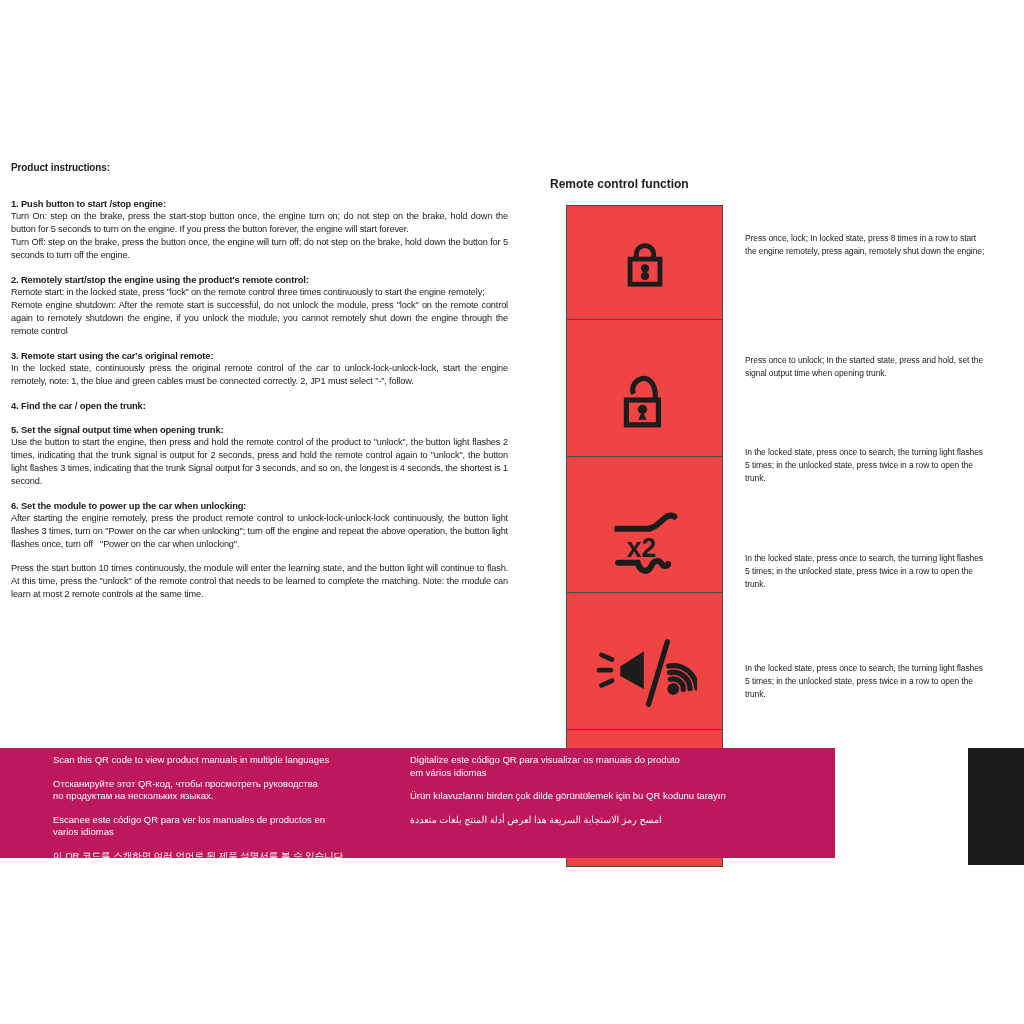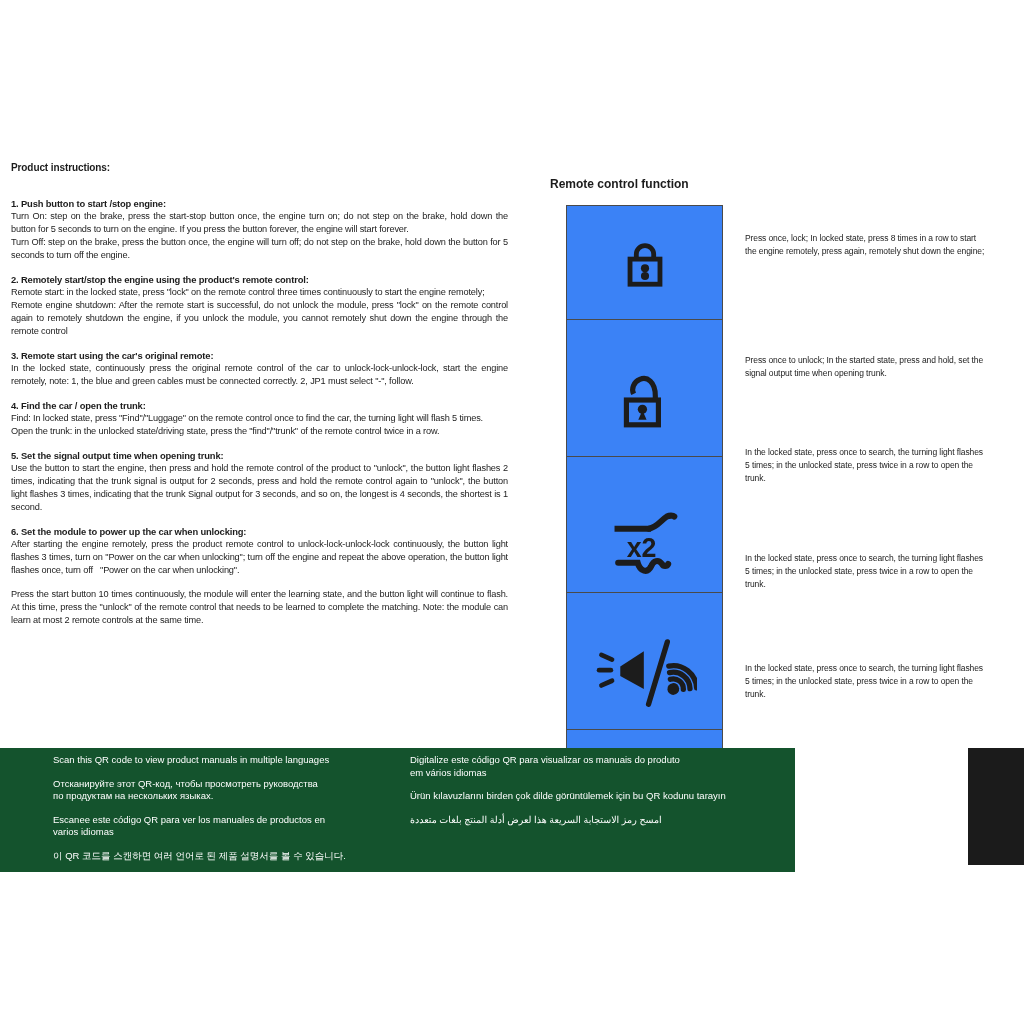--- a/index.html
+++ b/index.html
@@ -14,37 +14,37 @@
   .doc-title { font-size:10px; font-weight:bold; margin:0 0 24px 0; letter-spacing:-0.1px; }
   .section { margin-bottom:11px; }
   .section h3 { font-size:9.4px; font-weight:bold; margin:0; line-height:13px; letter-spacing:-0.15px; }
   .section p  { font-size:9.2px; margin:0; line-height:13px; text-align:justify;
                 white-space:pre-wrap; letter-spacing:-0.15px; }
 
   
   .rc-title { position:absolute; left:550px; top:167px; font-size:12px; font-weight:bold; }
   .rc-table { position:absolute; left:566px; top:205px; width:157px; height:662px;
               border:1.5px solid #4a4a4a; box-sizing:border-box; display:flex; flex-direction:column;
-              background:#3b82f6;gap:23px; }
+              background:#ef4444;gap:23px; }
   .rc-cell  { flex:1; display:flex; align-items:center; justify-content:center;
               border-bottom:1.5px solid #4a4a4a; }
   .rc-cell:last-child { border-bottom:none; }
   .rc-desc  { position:absolute; left:745px; width:243px; font-size:8.5px; line-height:13px;
               letter-spacing:-0.1px; }
   .rc-desc.d0 { top:232px; }
   .rc-desc.d1 { top:338px;margin-top:16px; }
   .rc-desc.d2 { top:446px; }
   .rc-desc.d3 { top:552px; }
   .rc-desc.d4 { top:662px; }
 
   .icon-stroke { stroke:#1c1c1c; fill:none; }
 
   
-  .footer-bar { position:absolute; left:0; top:748px; width:795px; height:124px;
-                background:#14532d; color:#ffffff; }
+  .footer-bar { position:absolute; left:0; top:748px; width:795px; height:110px;
+                background:#be185d; color:#ffffff;padding-left:40px; }
   .footer-col { position:absolute; top:0; height:100%; }
   .footer-col.fl { left:53px;  width:332px; }
   .footer-col.fr { left:410px; width:378px; }
   .footer-col p { margin:0 0 11px 0; font-size:9.5px; line-height:12.5px; white-space:pre-wrap; }
   .footer-col p:first-child { margin-top:6px; }
   .footer-corner { position:absolute; left:968px; top:748px; width:56px; height:117px;
                    background:#1b1b1b; }
 </style>
 </head>
 <body>
@@ -63,22 +63,20 @@
       <h3>2. Remotely start/stop the engine using the product's remote control:</h3>
       <p>Remote start: in the locked state, press "lock" on the remote control three times continuously to start the engine remotely;
 Remote engine shutdown: After the remote start is successful, do not unlock the module, press "lock" on the remote control again to remotely shutdown the engine, if you unlock the module, you cannot remotely shut down the engine through the remote control</p>
     </div>
     <div class="section">
       <h3>3. Remote start using the car's original remote:</h3>
       <p>In the locked state, continuously press the original remote control of the car to unlock-lock-unlock-lock, start the engine remotely, note: 1, the blue and green cables must be connected correctly. 2, JP1 must select "-", follow.</p>
     </div>
     <div class="section">
       <h3>4. Find the car / open the trunk:</h3>
-      <p>Find: In locked state, press "Find"/"Luggage" on the remote control once to find the car, the turning light will flash 5 times.
-Open the trunk: in the unlocked state/driving state, press the "find"/"trunk" of the remote control twice in a row.</p>
     </div>
     <div class="section">
       <h3>5. Set the signal output time when opening trunk:</h3>
       <p>Use the button to start the engine, then press and hold the remote control of the product to "unlock", the button light flashes 2 times, indicating that the trunk signal is output for 2 seconds, press and hold the remote control again to "unlock", the button light flashes 3 times, indicating that the trunk Signal output for 3 seconds, and so on, the longest is 4 seconds, the shortest is 1 second.</p>
     </div>
     <div class="section">
       <h3>6. Set the module to power up the car when unlocking:</h3>
       <p>After starting the engine remotely, press the product remote control to unlock-lock-unlock-lock continuously, the button light flashes 3 times, turn on "Power on the car when unlocking"; turn off the engine and repeat the above operation, the button light flashes once, turn off   "Power on the car when unlocking".</p>
     </div>
     <div class="section">

